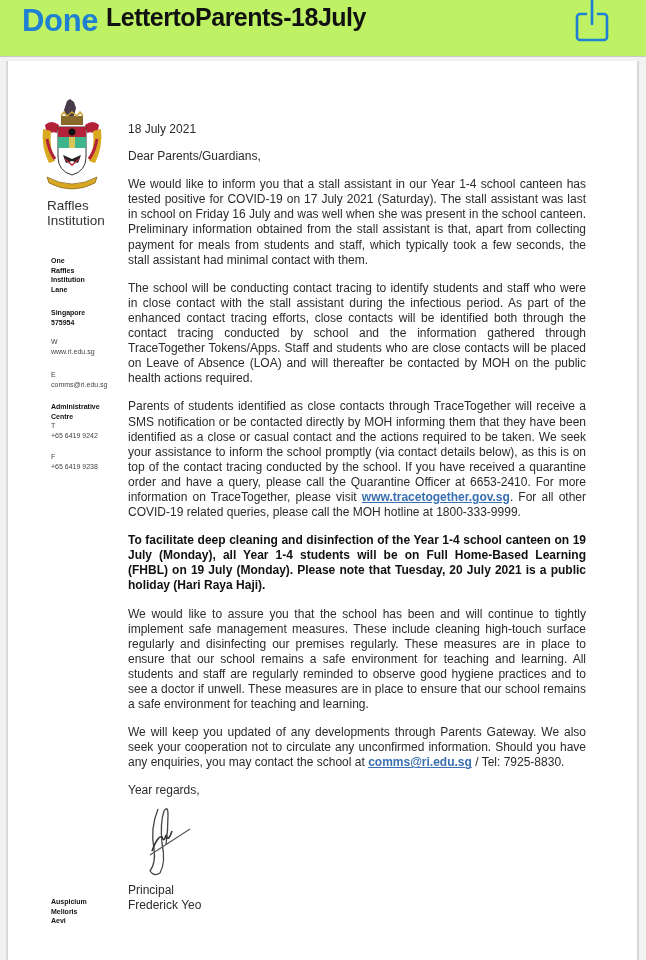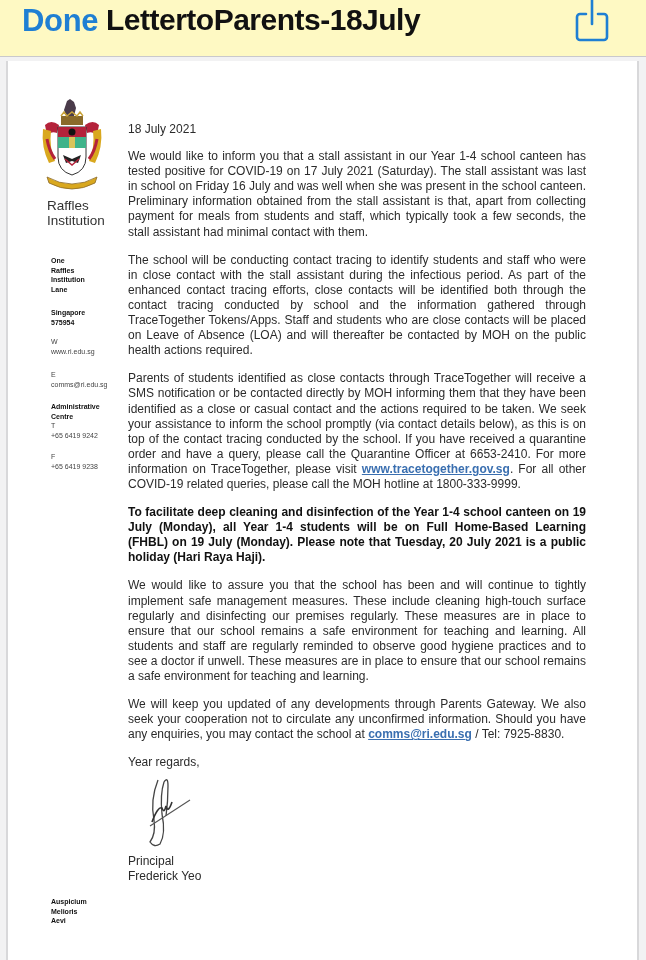--- a/index.html
+++ b/index.html
@@ -4,31 +4,31 @@
 <style>
   html, body { margin:0; padding:0; }
   body {
     width:646px; height:960px; overflow:hidden;
     background:#f2f2f3;
     font-family:"Liberation Sans", sans-serif;
     position:relative;
   }
   .topbar {
     position:absolute; left:0; top:0; width:646px; height:56px;
-    background:#fef9c3;
+    background:#bef264;
     border-bottom:1px solid #c9c9cc;
   }
   .done {
     position:absolute; left:22px; top:3px;
     font-size:31px; font-weight:bold; color:#1f7fd3;
     letter-spacing:-0.3px; cursor:pointer;
   }
   .doc-title {
     position:absolute; left:106px; top:3px;
-    font-size:30px; font-weight:bold; color:#111;
+    font-size:25px; font-weight:bold; color:#111;
     letter-spacing:-0.5px;
   }
   .share {
     position:absolute; left:572px; top:0px; width:40px; height:46px; cursor:pointer;
   }
   .page {
     position:absolute; left:6px; top:61px; width:633px; height:905px;
     background:#fff;
     border-left:2px solid #d8d8da; border-right:2px solid #d8d8da;
     box-sizing:border-box;
@@ -126,20 +126,21 @@
 </div>
 
 <div class="side" style="top:897px;">
   <b><div>Auspicium</div>
   <div>Melioris</div>
   <div>Aevi</div></b>
 </div>
 
 <div class="letter">
   <p class="date">18 July 2021</p>
+  <p>Dear Parents/Guardians,</p>
 
   <p><span>We would like to inform you that a </span><span class="u">stall assistant in our Year 1-4 school canteen</span><span> has tested positive for COVID-19 on 17 July 2021 (Saturday). The stall assistant was last in school on Friday 16 July and was well when she was present in the school canteen. Preliminary information obtained from the stall assistant is that, apart from collecting payment for meals from students and staff, which typically took a few seconds, the stall assistant had minimal contact with them.</span></p>
 
   <p>The school will be conducting contact tracing to identify students and staff who were in close contact with the stall assistant during the infectious period. As part of the enhanced contact tracing efforts, close contacts will be identified both through the contact tracing conducted by school and the information gathered through TraceTogether Tokens/Apps.  Staff and students who are close contacts will be placed on Leave of Absence (LOA) and will thereafter be contacted by MOH on the public health actions required.</p>
 
   <p><span>Parents of students identified as close contacts through TraceTogether will receive a SMS notification or be contacted directly by MOH informing them that they have been identified as a close or casual contact and the actions required to be taken. We seek your assistance to inform the school promptly (via contact details below), as this is on top of the contact tracing conducted by the school. If you have received a quarantine order and have a query, please call the Quarantine Officer at 6653-2410. For more information on TraceTogether, please visit </span><span class="link">www.tracetogether.gov.sg</span><span>. For all other COVID-19 related queries, please call the MOH hotline at 1800-333-9999.</span></p>
 
   <p class="bold-para"><span>To facilitate deep cleaning and disinfection of the Year 1-4 school canteen on 19 July (Monday), </span><span class="u">all Year 1-4 students will be on Full Home-Based Learning (FHBL) on 19 July (Monday)</span><span>. Please note that Tuesday, 20 July 2021 is a public holiday (Hari Raya Haji).</span></p>
 
   <p>We would like to assure you that the school has been and will continue to tightly implement safe management measures. These include cleaning high-touch surface regularly and disinfecting our premises regularly. These measures are in place to ensure that our school remains a safe environment for teaching and learning. All students and staff are regularly reminded to observe good hygiene practices and to see a doctor if unwell. These measures are in place to ensure that our school remains a safe environment for teaching and learning.</p>

